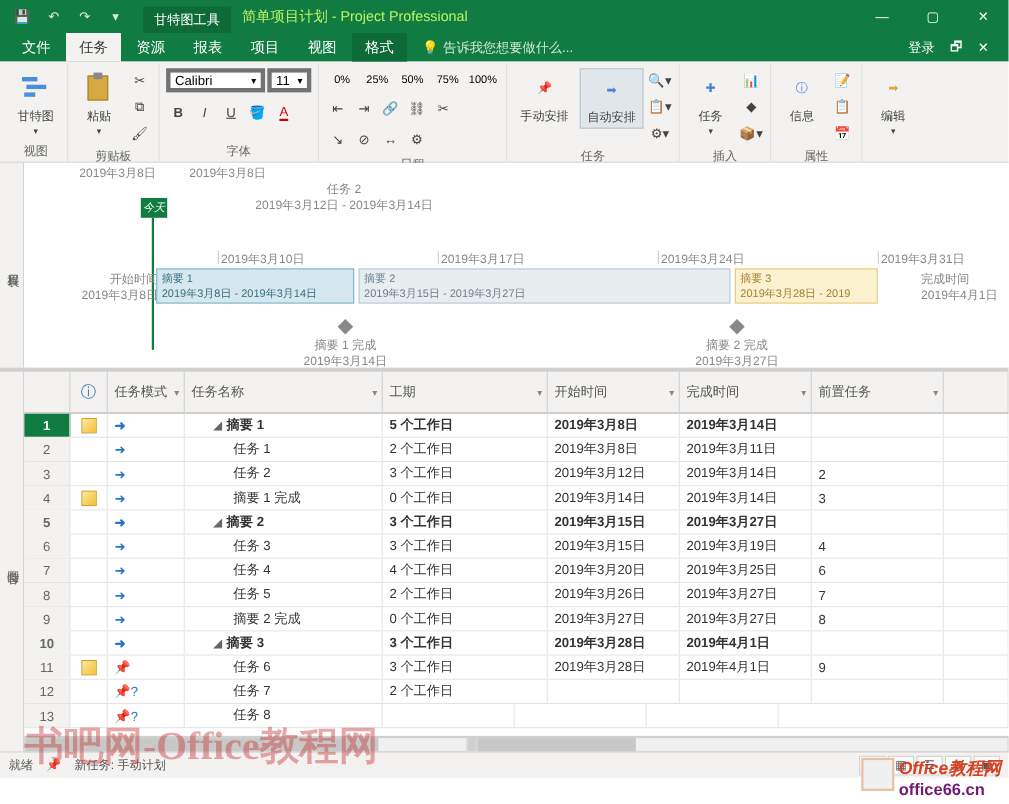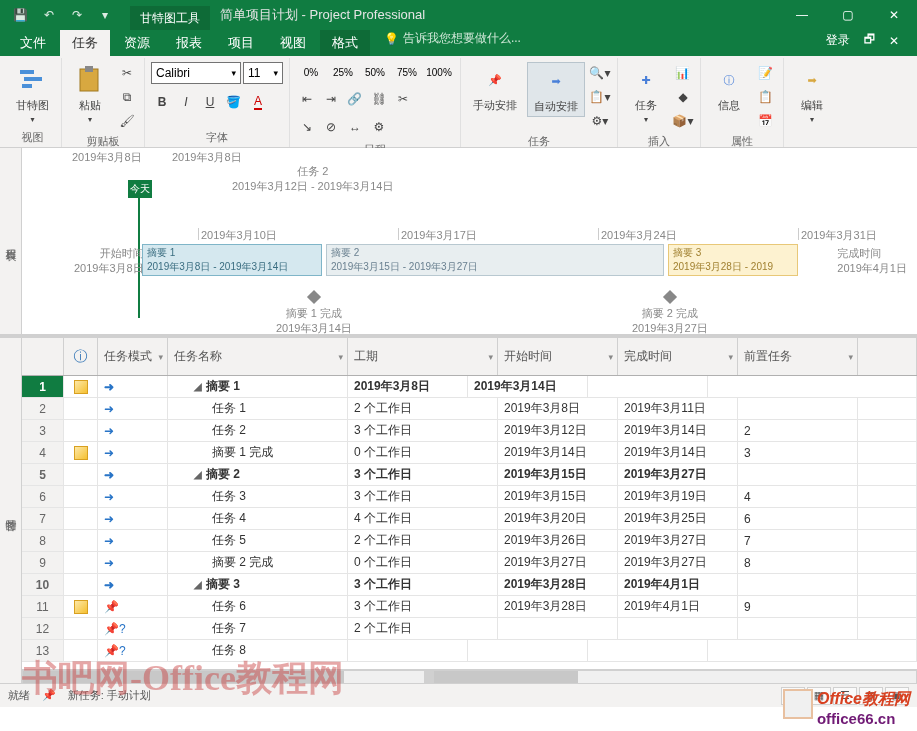--- a/index.html
+++ b/index.html
@@ -3,51 +3,51 @@
 <meta charset="utf-8">
 <style>
 * { box-sizing: border-box; margin: 0; padding: 0; font-family: "Microsoft YaHei", "Segoe UI", sans-serif; }
 body { width: 917px; height: 731px; background: #fff; overflow: hidden; font-size: 12px; position: relative; }
 
 .titlebar { height: 30px; background: #107c41; display: flex; align-items: center; color: #fff; }
 .qat { display: flex; align-items: center; gap: 6px; padding: 0 10px; }
 .qat-btn { width: 22px; height: 22px; display: flex; align-items: center; justify-content: center; color: #fff; opacity: 0.85; }
 .title-tabs { display: flex; align-items: flex-end; margin-left: 4px; height: 30px; }
 .title-tab { height: 24px; padding: 4px 10px; background: #0e6b37; color: #fff; font-size: 12px; margin-top: 6px; }
-.app-title { margin-left: 10px; color: #e5e5e5; font-size: 13px; }
+.app-title { margin-left: 10px; color: #bef264; font-size: 13px; }
 .win-controls { margin-left: auto; display: flex; }
 .win-btn { width: 46px; height: 30px; display: flex; align-items: center; justify-content: center; color: #fff; }
 
-.ribbon-tabs { height: 26px; background: #107c41; display: flex; align-items: flex-start; padding: 0 8px; gap: 2px; color: #fff; }
+.ribbon-tabs { height: 26px; background: #107c41; display: flex; align-items: center; padding: 0 8px; gap: 2px; color: #fff; }
 .ribbon-tab { padding: 4px 12px; font-size: 13px; cursor: pointer; }
 .ribbon-tab.active { background: #f3f2f1; color: #333; }
 .ribbon-tab.context { background: #0e6b37; }
 .tell-me { margin-left: 12px; display: flex; align-items: center; gap: 4px; color: #d0e8d8; font-size: 12px; }
 .ribbon-right { margin-left: auto; display: flex; gap: 14px; align-items: center; padding-right: 10px; }
 
 .ribbon { height: 92px; background: #f3f2f1; border-bottom: 1px solid #d0d0d0; display: flex; padding: 2px 4px 0; }
 .ribbon-group { display: flex; flex-direction: column; align-items: stretch; border-right: 1px solid #e0e0e0; padding: 0 6px; }
 .ribbon-group-body { flex: 1; display: flex; align-items: flex-start; gap: 4px; padding-top: 4px; }
 .ribbon-group-label { text-align: center; font-size: 11px; color: #666; padding: 2px 0; }
 .rbtn-lg { display: flex; flex-direction: column; align-items: center; gap: 2px; padding: 2px 6px; font-size: 11px; color: #444; }
 .rbtn-lg .ico { width: 32px; height: 32px; display: flex; align-items: center; justify-content: center; }
 .rbtn-sm { width: 22px; height: 22px; display: flex; align-items: center; justify-content: center; font-size: 12px; color: #444; }
 .font-row { display: flex; gap: 2px; margin-bottom: 3px; }
-.font-combo { height: 22px; border: 1px solid #737373; background: #fff; display: flex; align-items: center; padding: 0 4px; font-size: 12px; }
+.font-combo { height: 22px; border: 4px solid #737373; background: #fff; display: flex; align-items: center; padding: 0 4px; font-size: 12px; }
 .font-combo.name { width: 90px; }
 .font-combo.size { width: 40px; }
 .sched-row { display: flex; gap: 2px; margin-bottom: 2px; }
 .sched-btn { width: 30px; height: 20px; display: flex; align-items: center; justify-content: center; font-size: 10px; }
 
 .timeline-pane { height: 190px; border-bottom: 4px solid #d0d0d0; position: relative; display: flex; }
 .tl-left { width: 22px; background: #f3f2f1; border-right: 1px solid #d0d0d0; display: flex; align-items: center; justify-content: center; }
 .tl-left span { writing-mode: vertical-rl; font-size: 11px; color: #666; }
 .tl-body { flex: 1; position: relative; overflow: hidden; background: #fff; }
 .tl-date-top { position: absolute; top: 2px; font-size: 11px; color: #888; }
-.tl-today { position: absolute; left: 106px; top: 32px; width: 24px; height: 18px; background: #107c41; color: #fff; font-size: 10px; display: flex; align-items: center; justify-content: center; }
+.tl-today { position: absolute; left: 106px; top: 32px; width: 24px; height: 18px; background: #107c41; color: #fff; font-size: 10px; display: flex; align-items: center; justify-content: center; font-style: italic; }
 .tl-today-line { position: absolute; left: 116px; top: 50px; width: 2px; height: 120px; background: #107c41; }
 .tl-task-callout { position: absolute; font-size: 11px; color: #888; text-align: center; }
 .tl-tick { position: absolute; top: 80px; font-size: 11px; color: #888; border-left: 1px solid #ccc; padding-left: 2px; height: 12px; }
 .tl-bar { position: absolute; height: 32px; border: 1px solid; display: flex; flex-direction: column; justify-content: center; padding: 0 4px; font-size: 10px; }
 .tl-bar.s1 { left: 120px; top: 96px; width: 180px; background: #d5e8ef; border-color: #7fb5c8; color: #3a6d80; }
 .tl-bar.s2 { left: 304px; top: 96px; width: 338px; background: #e8eef0; border-color: #b8c8d0; color: #6a8090; }
 .tl-bar.s3 { left: 646px; top: 96px; width: 130px; background: #fdf2d0; border-color: #e8c878; color: #a08030; }
 .tl-start-label { position: absolute; left: 52px; top: 98px; font-size: 11px; color: #888; text-align: right; }
 .tl-end-label { position: absolute; right: 10px; top: 98px; font-size: 11px; color: #888; }
 .tl-milestone { position: absolute; font-size: 11px; color: #888; text-align: center; }
@@ -390,20 +390,21 @@
     <div class="grid-body" id="grid-body">
         <div class="grow summary sel">
           <div class="gc col-id id">1</div>
           <div class="gc col-ind">
             <div class="ind-icon ind-warn"></div>
           </div>
           <div class="gc col-mode">
             <span class="mode-auto">➜</span>
           </div>
           <div class="gc col-name task-name indent1"><span class="collapse-arrow">◢</span>摘要 1</div>
+          <div class="gc col-dur">5 个工作日</div>
           <div class="gc col-start">2019年3月8日</div>
           <div class="gc col-finish">2019年3月14日</div>
           <div class="gc col-pred"></div>
           <div class="gc col-chart"></div>
         </div>
         <div class="grow">
           <div class="gc col-id id">2</div>
           <div class="gc col-ind"></div>
           <div class="gc col-mode">
             <span class="mode-auto">➜</span>

